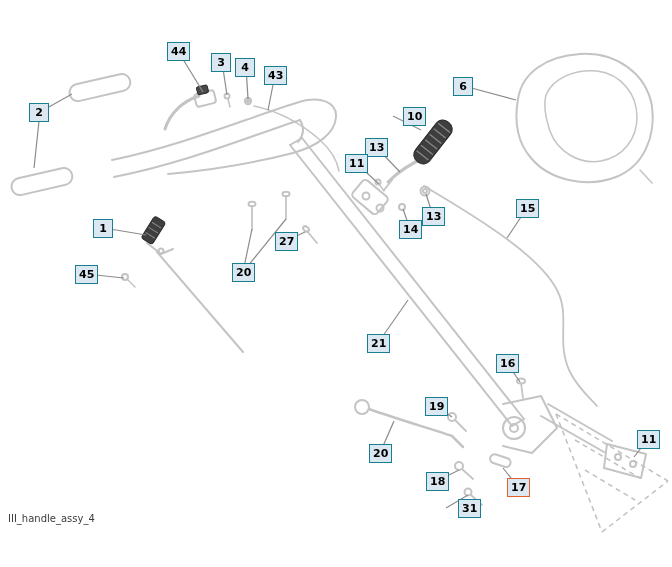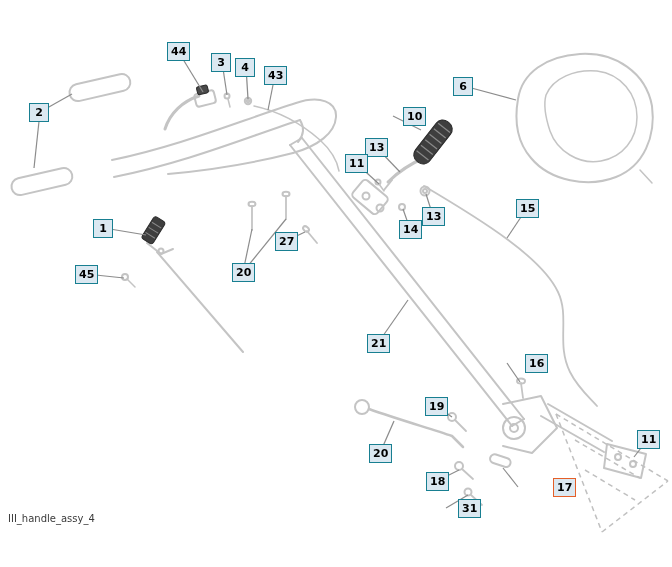--- a/index.html
+++ b/index.html
@@ -11,21 +11,21 @@
     position:absolute;
     box-sizing:border-box;
     min-width:20px;height:19px;
     padding:0 3px;
     display:flex;align-items:center;justify-content:center;
     background:var(--callout-fill,#dbe8f1);
     border:1.5px solid var(--callout-border,#187f91);
     font-size:11px;font-weight:bold;color:#000;
     cursor:pointer;user-select:none;
   }
-  .callout.highlight{border-color:var(--callout-hl,#e55f28);margin-left:46px;}
+  .callout.highlight{border-color:var(--callout-hl,#e55f28);}
   .footer{
     position:absolute;left:8px;top:513px;
     font-size:10px;color:#3a3a3a;
   }
 </style>
 </head>
 <body>
 
 <div class="stage">
 
@@ -203,21 +203,21 @@
       <div class="callout" style="left: 365px; top: 138px;">13</div>
       <div class="callout" style="left: 345px; top: 154px;">11</div>
       <div class="callout" style="left: 422px; top: 207px;">13</div>
       <div class="callout" style="left: 399px; top: 220px;">14</div>
       <div class="callout" style="left: 516px; top: 199px;">15</div>
       <div class="callout" style="left: 93px; top: 219px;">1</div>
       <div class="callout" style="left: 275px; top: 232px;">27</div>
       <div class="callout" style="left: 232px; top: 263px;">20</div>
       <div class="callout" style="left: 75px; top: 265px;">45</div>
       <div class="callout" style="left: 367px; top: 334px;">21</div>
-      <div class="callout" style="left: 496px; top: 354px; margin-left: 29px;">16</div>
+      <div class="callout" style="left: 496px; top: 354px;">16</div>
       <div class="callout" style="left: 425px; top: 397px;">19</div>
       <div class="callout" style="left: 369px; top: 444px;">20</div>
       <div class="callout" style="left: 637px; top: 430px;">11</div>
       <div class="callout" style="left: 426px; top: 472px;">18</div>
       <div class="callout highlight" style="left: 507px; top: 478px;">17</div>
       <div class="callout" style="left: 418px; top: 499px; margin-left: 40px;">31</div>
     </div>
 
   <div class="footer">III_handle_assy_4</div>
 </div>

